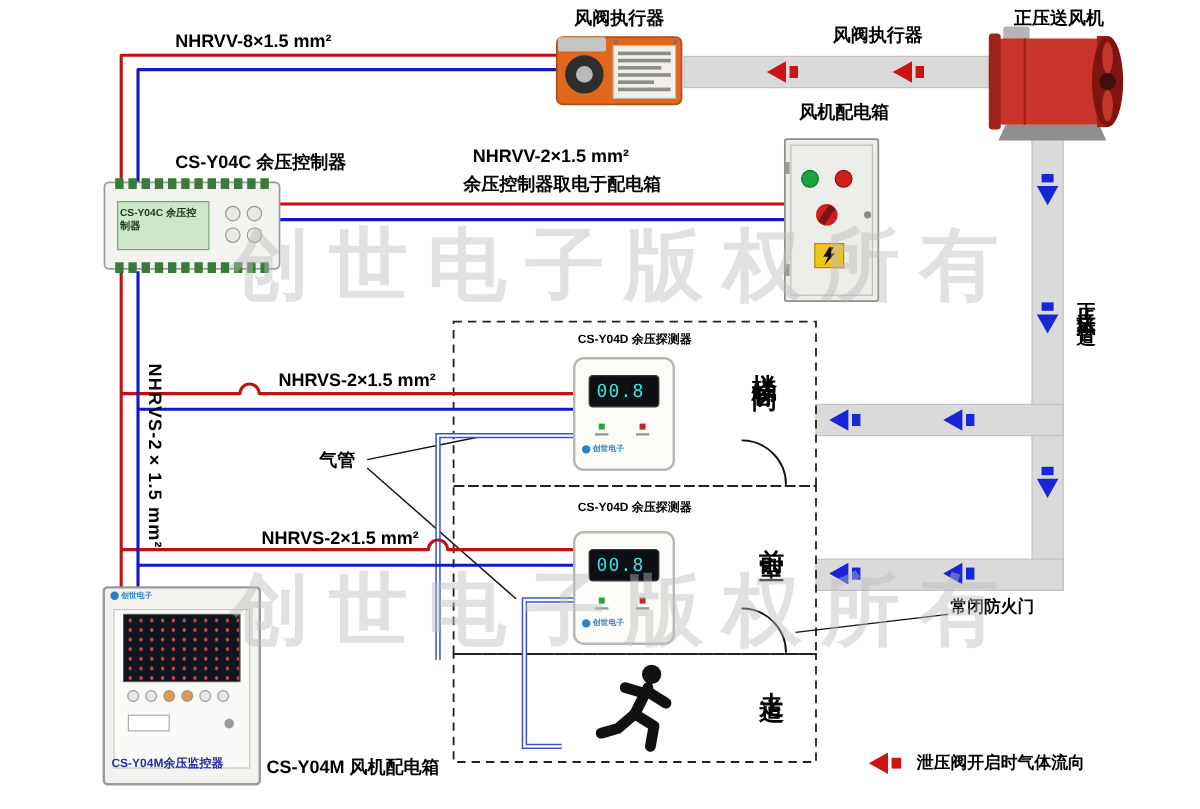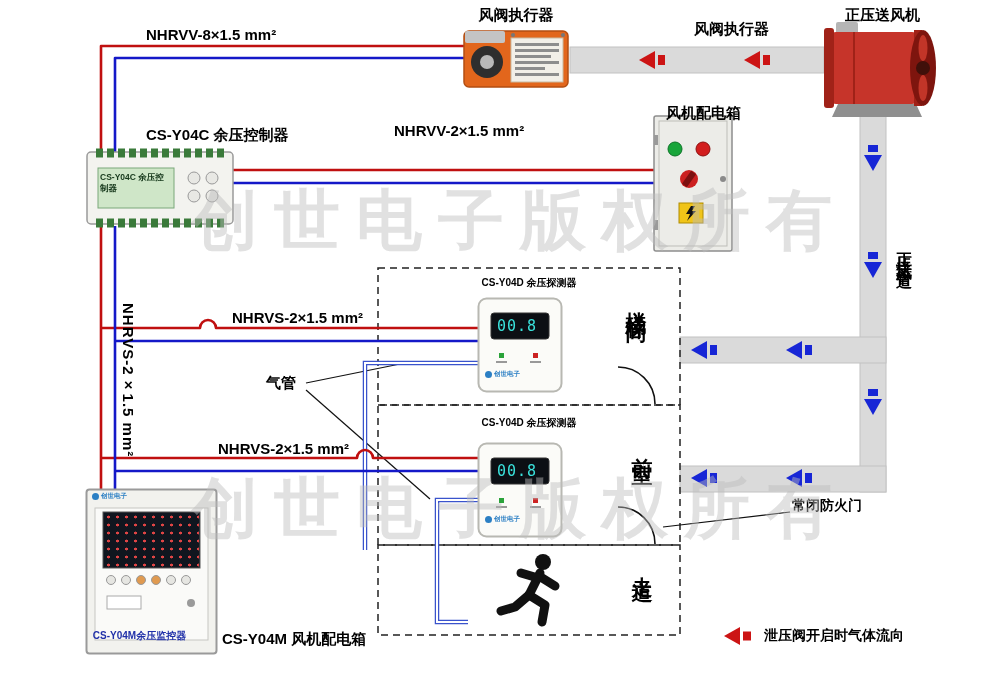--- a/index.html
+++ b/index.html
@@ -239,21 +239,22 @@
       </g>
     </svg>
   </div>
 
   <div class="lbl" style="left:146px;top:26px;">NHRVV-8×1.5 mm²</div>
   <div class="lbl" style="left:455px;top:6px;width:122px;text-align:center;">风阀执行器</div>
   <div class="lbl" style="left:694px;top:20px;">风阀执行器</div>
   <div class="lbl" style="left:845px;top:6px;">正压送风机</div>
   <div class="lbl" style="left:146px;top:126px;">CS-Y04C 余压控制器</div>
   <div class="lbl" style="left:394px;top:122px;">NHRVV-2×1.5 mm²</div>
-  <div class="lbl" style="left:666px;top:104px;text-align:center;">风机配电箱</div>
+  <div class="lbl" style="left:386px;top:144px;">余压控制器取电于配电箱</div>
+  <div class="lbl" style="left:666px;top:84px;text-align:center;">风机配电箱</div>
   <div class="lbl v-cjk" style="left:893px;top:240px;font-size:16px;">正压送风管道</div>
   <div class="lbl" style="left:232px;top:309px;">NHRVS-2×1.5 mm²</div>
   <div class="lbl" style="left:218px;top:440px;">NHRVS-2×1.5 mm²</div>
   <div class="lbl v-lat" style="left:120px;top:303px;">NHRVS-2×1.5 mm²</div>
   <div class="lbl" style="left:266px;top:374px;">气管</div>
   <div class="lbl small" style="left:792px;top:497px;">常闭防火门</div>
   <div class="lbl" style="left:222px;top:630px;">CS-Y04M 风机配电箱</div>
 
   <div class="boxlbl" style="left:378px;top:276px;">CS-Y04D 余压探测器</div>
   <div class="boxlbl" style="left:378px;top:416px;">CS-Y04D 余压探测器</div>

